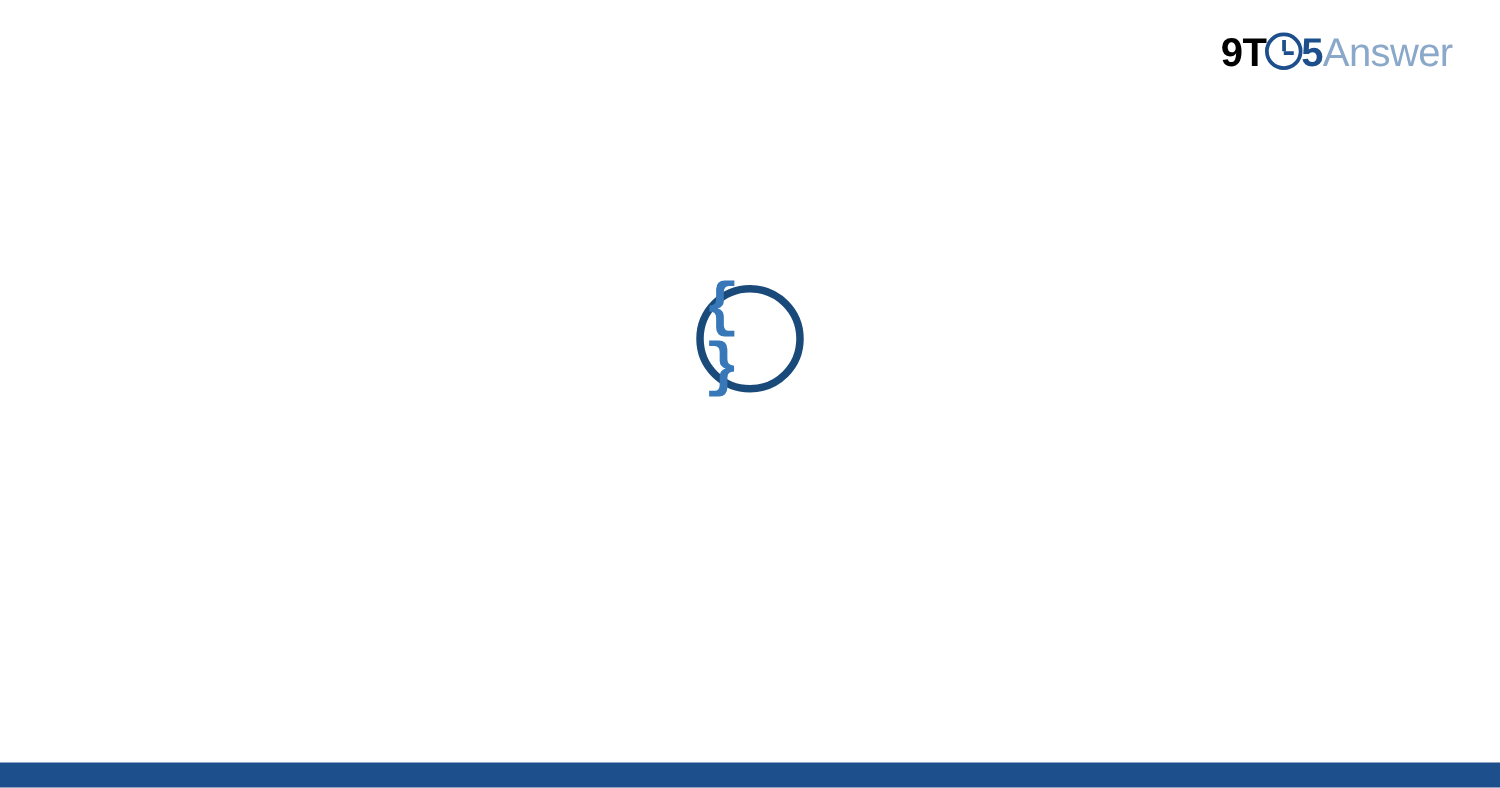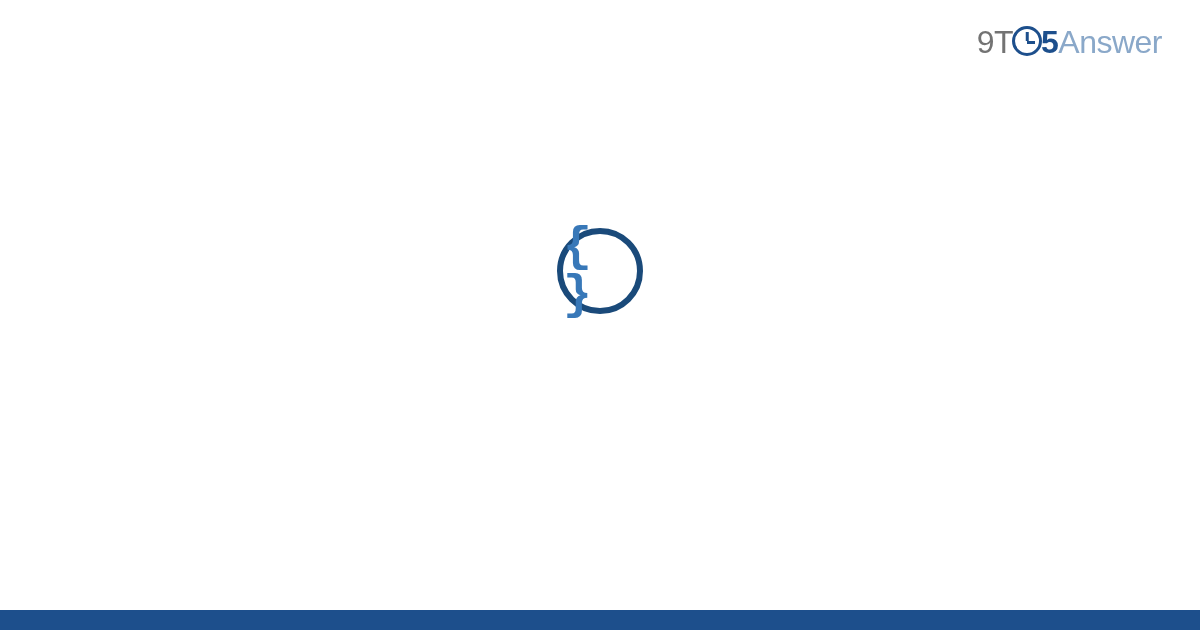--- a/index.html
+++ b/index.html
@@ -17,22 +17,22 @@
     }
     .logo {
       position: absolute;
       top: 24px;
       right: 38px;
       font-size: 32px;
       font-weight: 600;
       letter-spacing: -0.5px;
     }
     .logo-9t {
-      color: #737373;
-      font-weight: 400;
+      color: #000000;
+      font-weight: 700;
     }
     .logo-clock {
       display: inline-flex;
       align-items: center;
       justify-content: center;
       width: 30px;
       height: 30px;
       border: 3px solid #1d4f8c;
       border-radius: 50%;
       position: relative;

